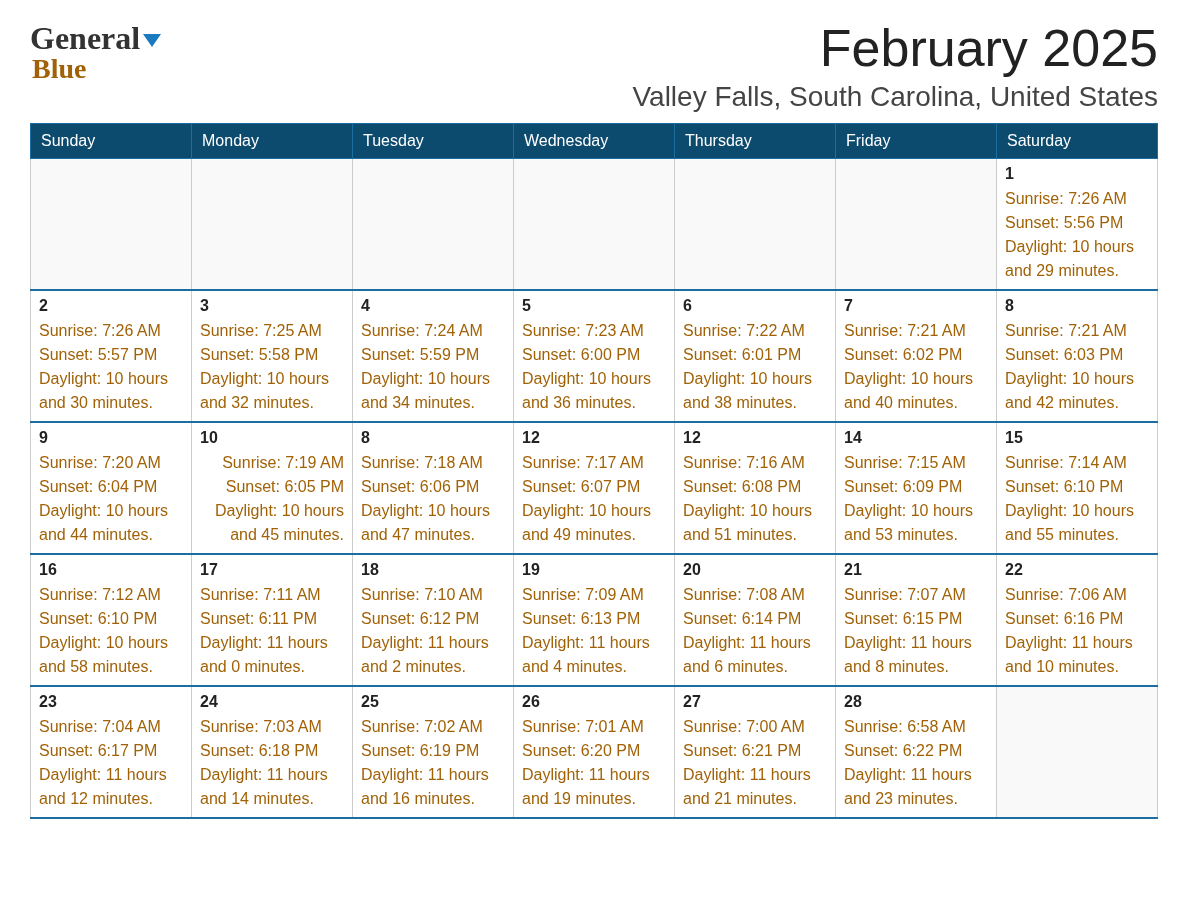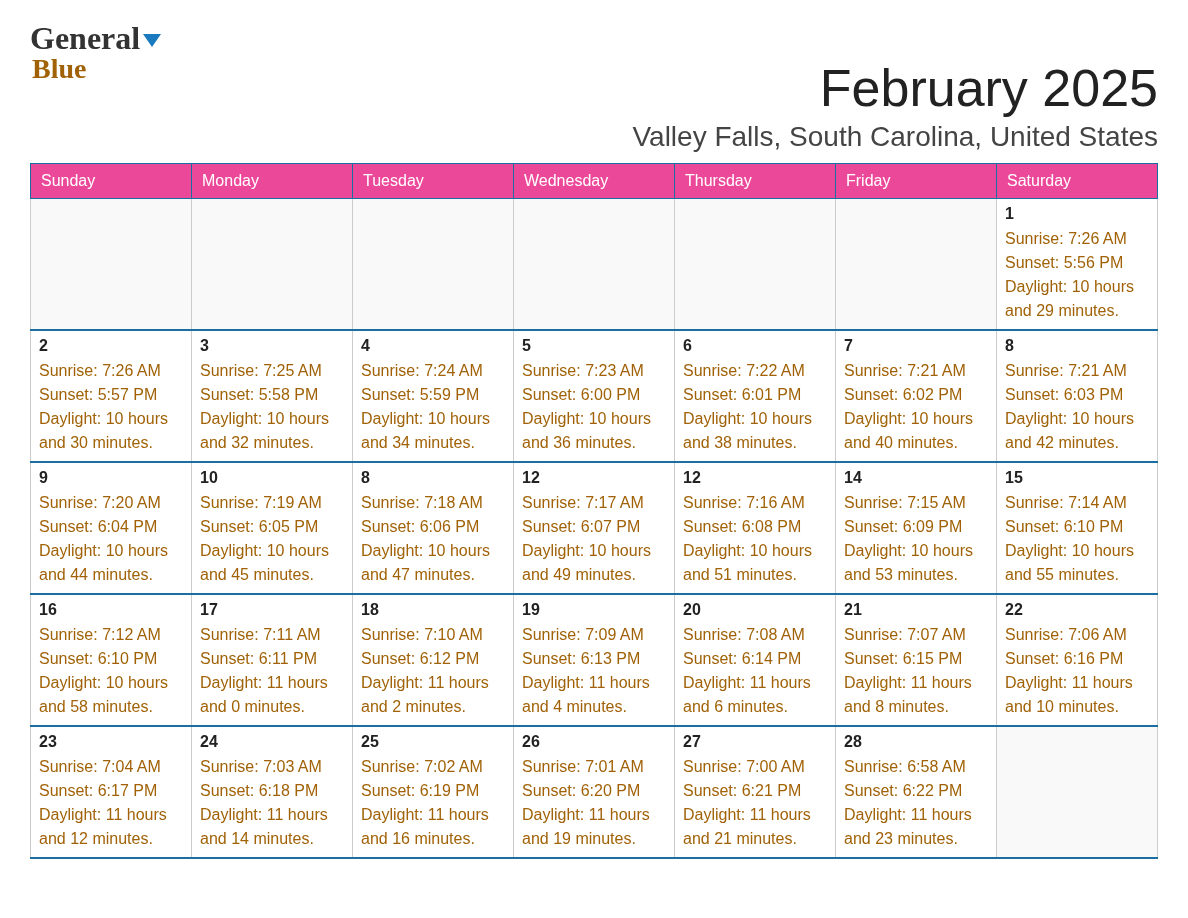--- a/index.html
+++ b/index.html
@@ -22,34 +22,33 @@
       align-items: flex-start;
     }
     .title-block {
       text-align: right;
     }
     .calendar-title {
       font-size: 52px;
       font-weight: normal;
       color: #222;
       line-height: 1.1;
-      margin-top: 40px;
     }
     .calendar-subtitle {
       font-size: 28px;
       color: #444;
       margin-top: 4px;
     }
     .calendar {
       width: 100%;
       border-collapse: collapse;
       margin-top: 10px;
     }
     .calendar th {
-      background-color: #ec4899;
+      background-color: #0c4a6e;
       color: #fff;
       font-size: 16px;
       font-weight: normal;
       padding: 8px 10px;
       text-align: left;
       border: 1px solid #1a6fa0;
     }
     .calendar td {
       border: 1px solid #ccc;
       vertical-align: top;
@@ -181,21 +180,21 @@
       <tr class="week-row">
         <td>
           <div class="day-number">9</div>
           <div class="day-info" style="white-space: pre-line;">Sunrise: 7:20 AM
 Sunset: 6:04 PM
 Daylight: 10 hours
 and 44 minutes.</div>
         </td>
         <td>
           <div class="day-number">10</div>
-          <div class="day-info" style="white-space: pre-line;">Sunrise: 7:19 AM
+          <div class="day-info" style="white-space: pre-line; text-align: right;">Sunrise: 7:19 AM
 Sunset: 6:05 PM
 Daylight: 10 hours
 and 45 minutes.</div>
         </td>
         <td>
           <div class="day-number">8</div>
           <div class="day-info" style="white-space: pre-line;">Sunrise: 7:18 AM
 Sunset: 6:06 PM
 Daylight: 10 hours
 and 47 minutes.</div>

